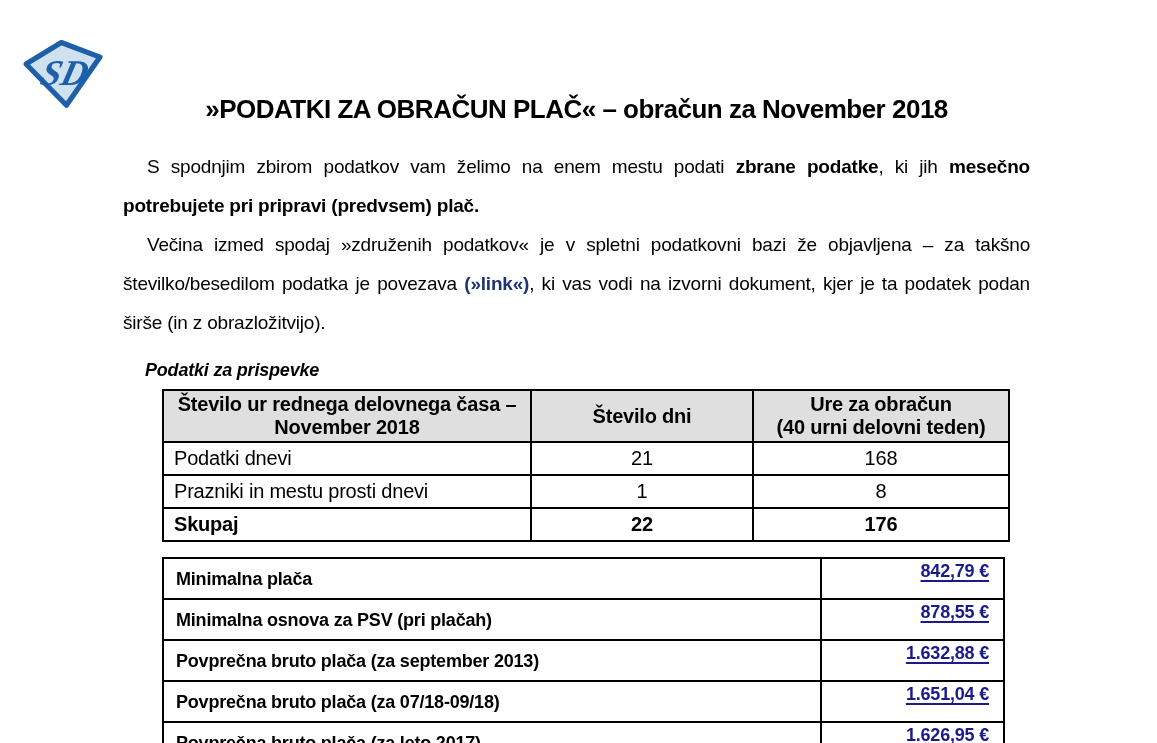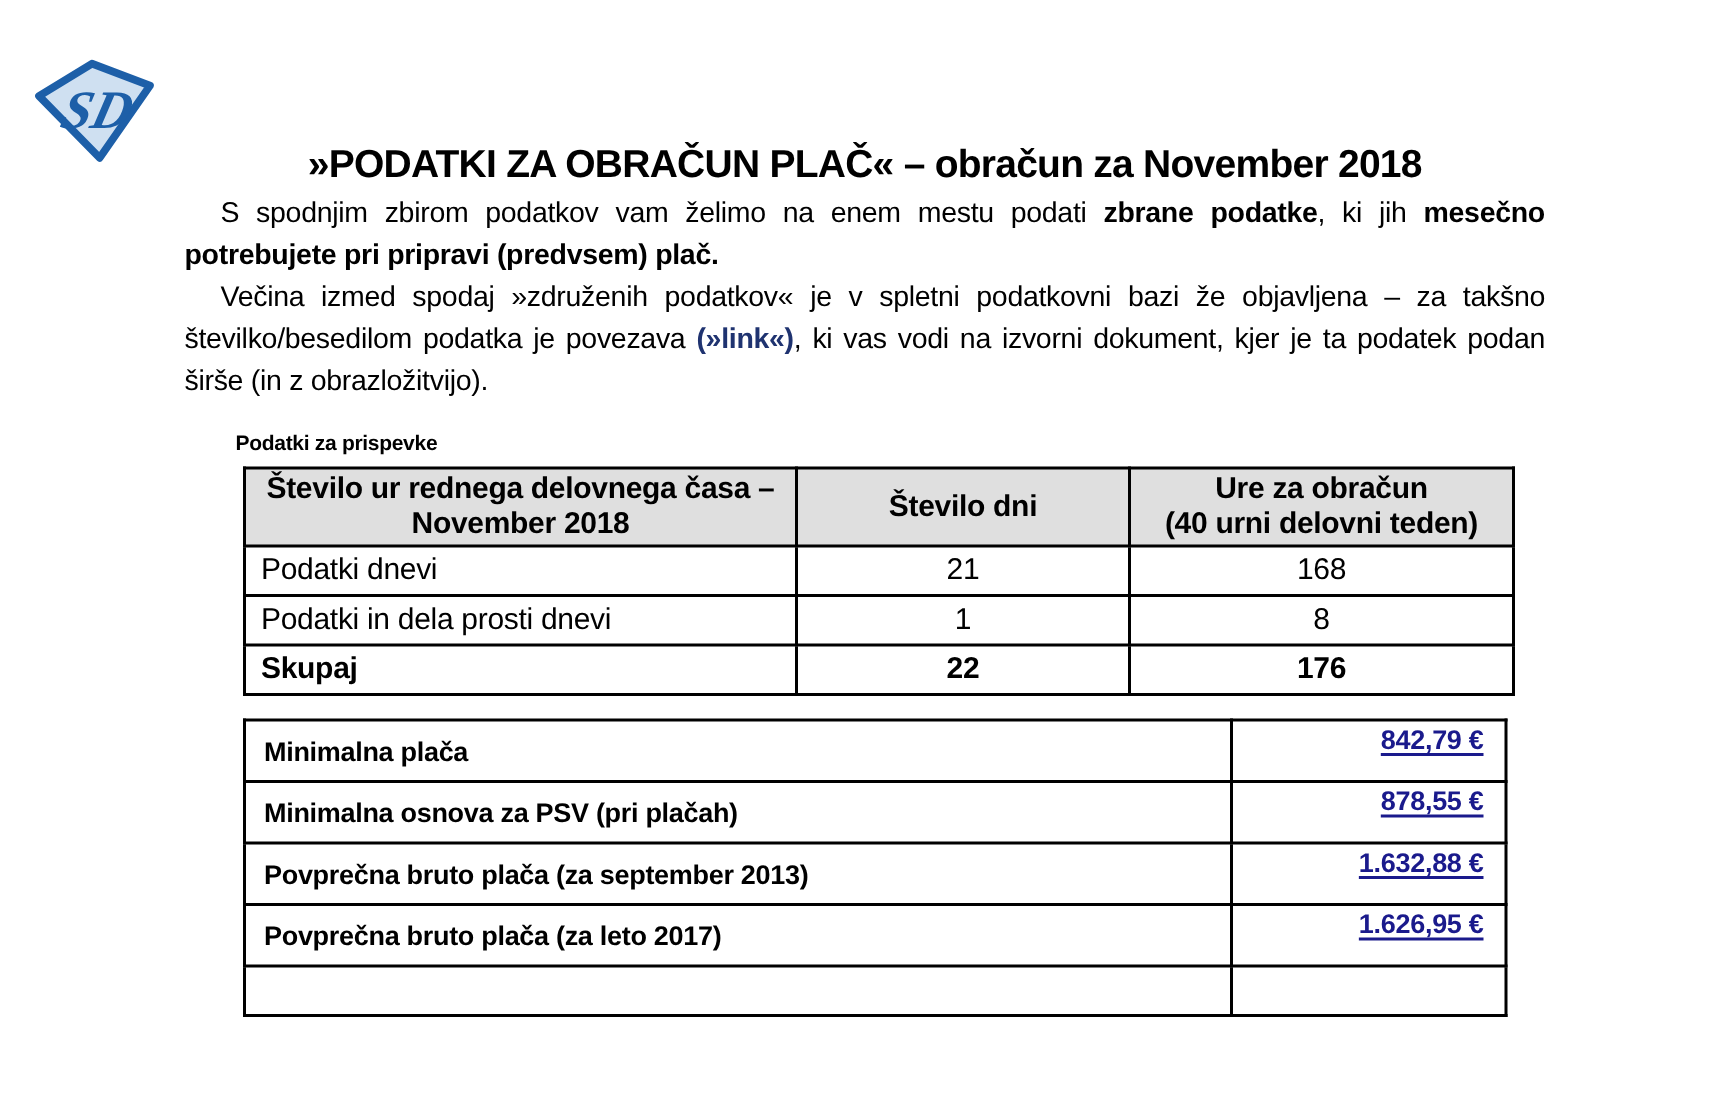--- a/index.html
+++ b/index.html
@@ -20,34 +20,35 @@
   }
   .content { padding: 94px 127px 0 123px; }
   .title {
     font-size: 26px;
     font-weight: bold;
     text-align: center;
     letter-spacing: -0.5px;
     white-space: nowrap;
   }
   .paras {
-    margin-top: 4px;
+    margin-top: 22px;
     font-size: 19px;
-    line-height: 28px;
+    line-height: 39px;
     text-align: justify;
     letter-spacing: -0.2px;
   }
   .paras p { text-indent: 24px; }
   .paras .b { font-weight: bold; }
   .paras .link-b { font-weight: bold; color: var(--link-inline, #1f3370); }
   .section-heading {
-    margin: 18px 0 0 34px;
-    font-size: 14px;
+    margin: 18px 0 0 22px;
+    font-size: 18px;
     font-weight: bold;
     letter-spacing: -0.2px;
+    font-style: italic;
   }
   table { border-collapse: collapse; margin-left: 39px; table-layout: fixed; }
   th, td { border: 2px solid #000; }
   .hours-table { margin-top: 8px; width: 846px; font-size: 20px; }
   .hours-table th {
     background: var(--header-bg, #dfdfdf);
     font-weight: bold;
     white-space: pre-line;
     height: 48px;
     text-align: center;
@@ -107,21 +108,21 @@
 (40 urni delovni teden)</th>
       </tr>
     </thead>
     <tbody>
         <tr>
           <td class="">Podatki dnevi</td>
           <td class="num">21</td>
           <td class="num">168</td>
         </tr>
         <tr>
-          <td class="">Podatki in dela prosti dnevi</td>
+          <td class="">Prazniki in mestu prosti dnevi</td>
           <td class="num">1</td>
           <td class="num">8</td>
         </tr>
         <tr class="bold-row">
           <td class="">Skupaj</td>
           <td class="num">22</td>
           <td class="num">176</td>
         </tr>
       </tbody>
   </table>
@@ -138,20 +139,24 @@
         </tr>
         <tr>
           <td class="label">Minimalna osnova za PSV (pri plačah)</td>
           <td class="value"><a class="val">878,55 €</a></td>
         </tr>
         <tr>
           <td class="label">Povprečna bruto plača (za september 2013)</td>
           <td class="value"><a class="val">1.632,88 €</a></td>
         </tr>
         <tr>
+          <td class="label">Povprečna bruto plača (za 07/18-09/18)</td>
+          <td class="value"><a class="val">1.651,04 €</a></td>
+        </tr>
+        <tr>
           <td class="label">Povprečna bruto plača (za leto 2017)</td>
           <td class="value"><a class="val">1.626,95 €</a></td>
         </tr>
         <tr>
           <td class="label"></td>
           <td class="value"></td>
         </tr>
       </tbody>
   </table>
 

